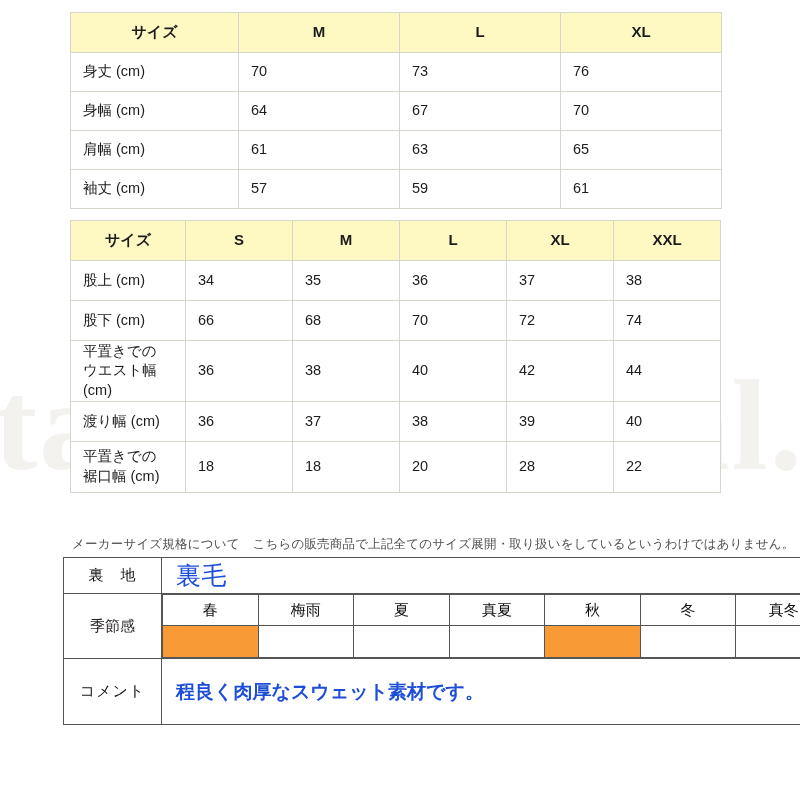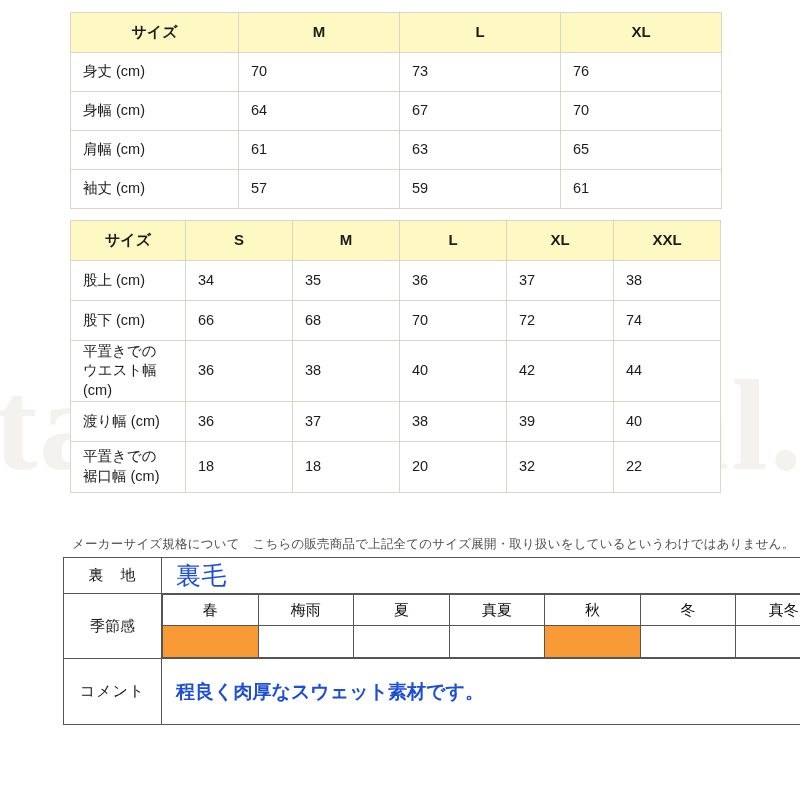--- a/index.html
+++ b/index.html
@@ -268,21 +268,21 @@
           <td>37</td>
           <td>38</td>
           <td>39</td>
           <td>40</td>
         </tr>
         <tr class="tall2">
           <th>平置きでの<br>裾口幅 (cm)</th>
           <td>18</td>
           <td>18</td>
           <td>20</td>
-          <td>32</td>
+          <td>28</td>
           <td>22</td>
         </tr>
       </tbody>
   </table>
 
   <div class="note">メーカーサイズ規格について　こちらの販売商品で上記全てのサイズ展開・取り扱いをしているというわけではありません。</div>
 
   <table id="table-spec">
     <tbody>
       <tr class="spec-row">

